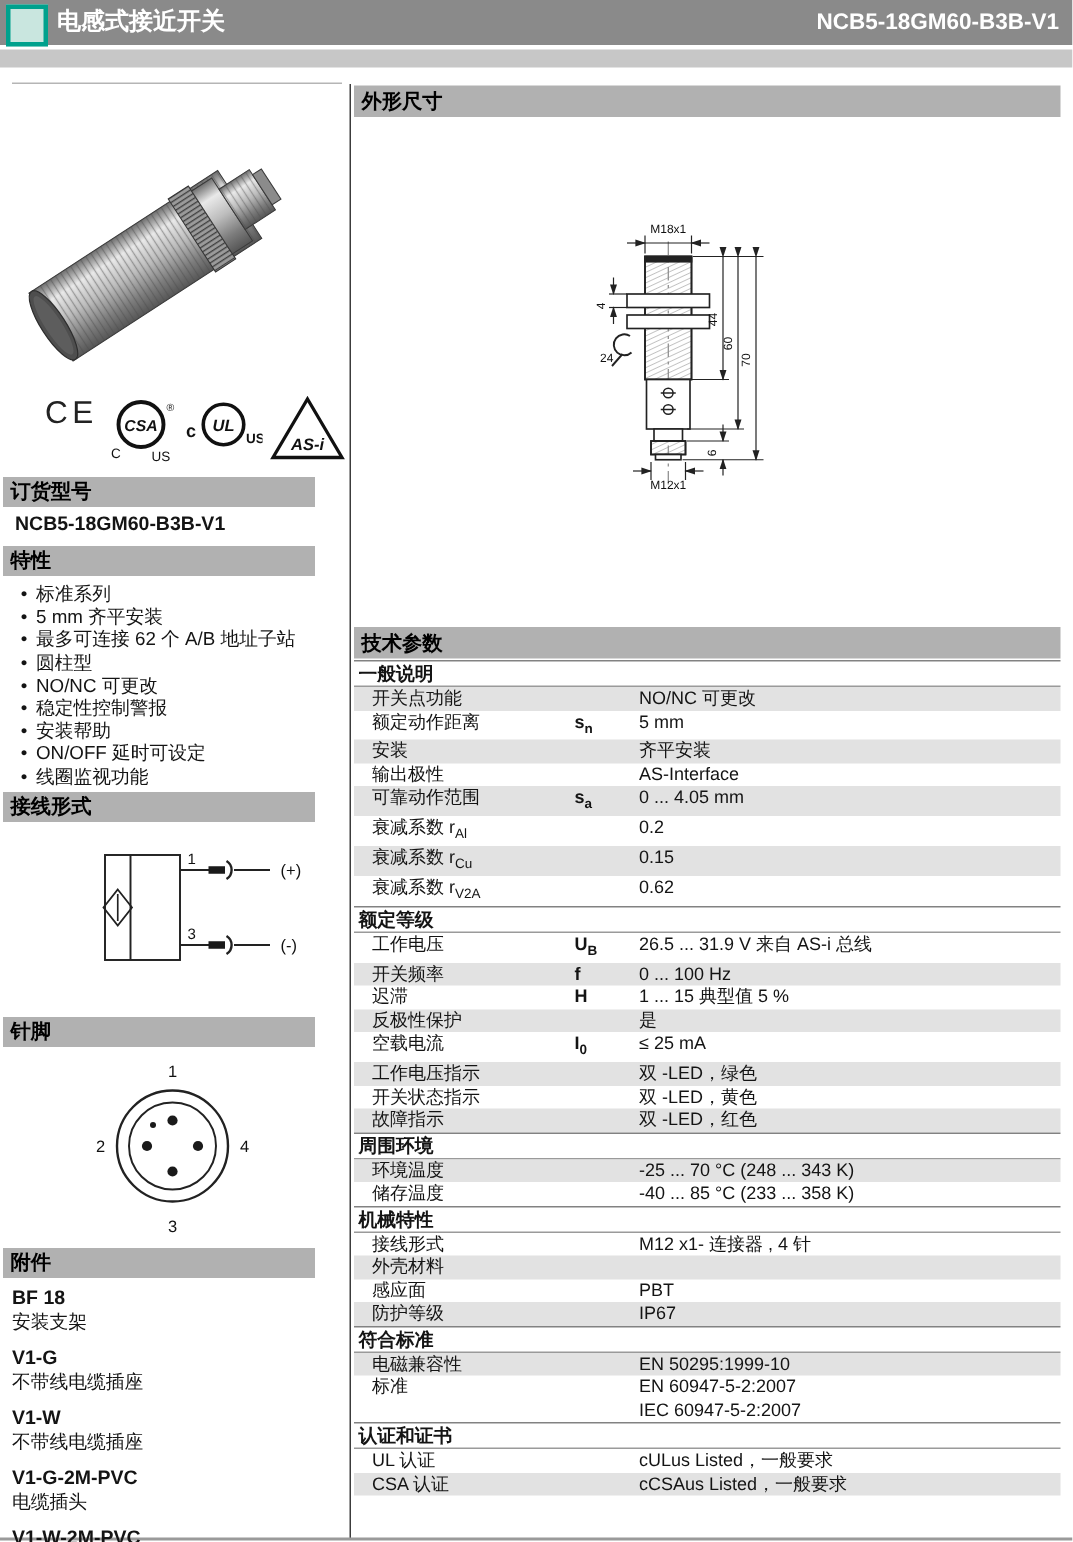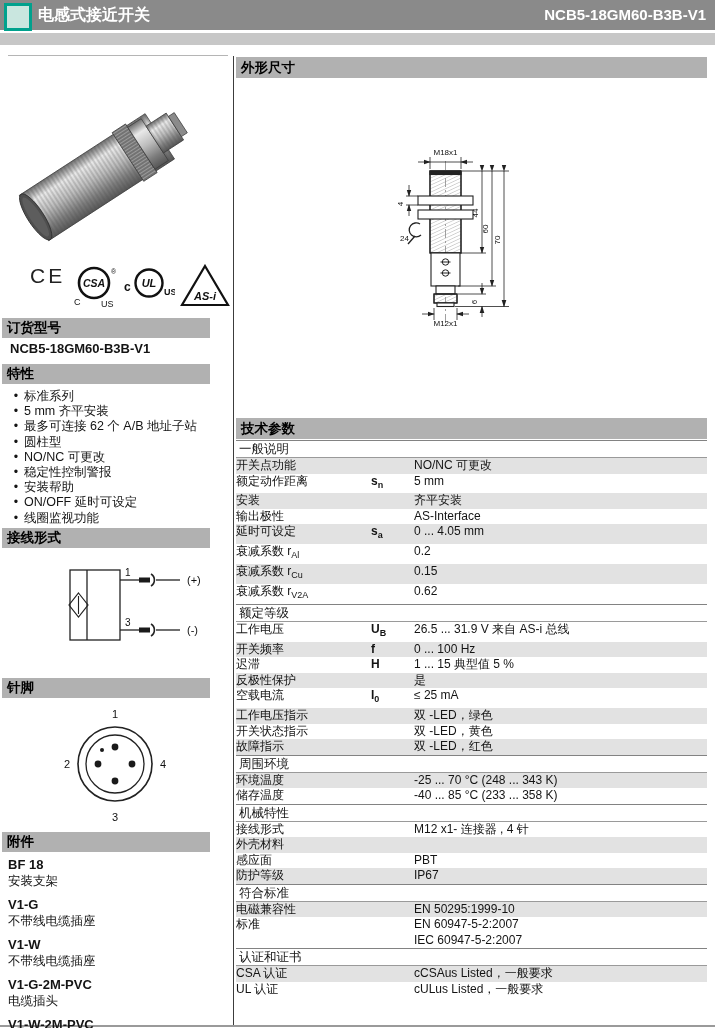--- a/index.html
+++ b/index.html
@@ -27,25 +27,25 @@
   .feat .blt{flex:0 0 16px;text-align:center}
   .logos{left:20px;top:264px;width:220px;height:42px;display:flex;align-items:flex-start;
          justify-content:space-between;padding:0 10px;box-sizing:border-box}
   .ce-txt{font-size:21px;letter-spacing:3px;color:#222}
   .acc{left:8px;top:856px;width:222px}
   .acc-item{margin-bottom:6px}
   .acc-model{font-size:13px;font-weight:bold;line-height:17px}
   .acc-desc{font-size:12.5px;line-height:17px}
   
   .ttable{left:236px;top:440px;width:471px}
-  .t-sub{font-weight:normal;font-size:12.5px;line-height:14px;padding:1px 0 1px 3px;
+  .t-sub{font-weight:bold;font-size:12.5px;line-height:14px;padding:1px 0 1px 3px;
          border-top:1px solid #828282;border-bottom:1px solid #9a9a9a}
   .t-row{display:flex;min-height:15.5px;font-size:12px;line-height:15.5px}
   .t-row.shade{background:#e2e2e2}
-  .t-lab{flex:0 0 135px;padding-left:0;white-space:nowrap}
+  .t-lab{flex:0 0 135px;padding-left:12px;white-space:nowrap}
   .t-sym{flex:0 0 43px;font-weight:bold}
   .t-val{flex:1}
   sub{font-size:9px}
   svg text{font-family:"Liberation Sans",sans-serif}
 </style>
 </head>
 <body>
 
 <div class="abs hdr">
   <div class="abs hdr-icon"></div>
@@ -331,21 +331,21 @@
       </div>
     </div>
     <div class="t-row">
       <div class="t-lab"><span>输出极性</span></div>
       <div class="t-sym"></div>
       <div class="t-val">
         <div>AS-Interface</div>
       </div>
     </div>
     <div class="t-row shade">
-      <div class="t-lab"><span>延时可设定</span></div>
+      <div class="t-lab"><span>可靠动作范围</span></div>
       <div class="t-sym"><span>s</span><sub>a</sub></div>
       <div class="t-val">
         <div>0 ... 4.05 mm</div>
       </div>
     </div>
     <div class="t-row">
       <div class="t-lab"><span>衰减系数 r</span><sub>Al</sub></div>
       <div class="t-sym"></div>
       <div class="t-val">
         <div>0.2</div>
@@ -473,27 +473,27 @@
     </div>
     <div class="t-row">
       <div class="t-lab"><span>标准</span></div>
       <div class="t-sym"></div>
       <div class="t-val">
         <div>EN 60947-5-2:2007</div>
         <div>IEC 60947-5-2:2007</div>
       </div>
     </div>
     <div class="t-sub">认证和证书</div>
+    <div class="t-row">
+      <div class="t-lab"><span>UL 认证</span></div>
+      <div class="t-sym"></div>
+      <div class="t-val">
+        <div>cULus Listed，一般要求</div>
+      </div>
+    </div>
     <div class="t-row shade">
       <div class="t-lab"><span>CSA 认证</span></div>
       <div class="t-sym"></div>
       <div class="t-val">
         <div>cCSAus Listed，一般要求</div>
       </div>
     </div>
-    <div class="t-row">
-      <div class="t-lab"><span>UL 认证</span></div>
-      <div class="t-sym"></div>
-      <div class="t-val">
-        <div>cULus Listed，一般要求</div>
-      </div>
-    </div>
   </div>
 
 </body></html>

